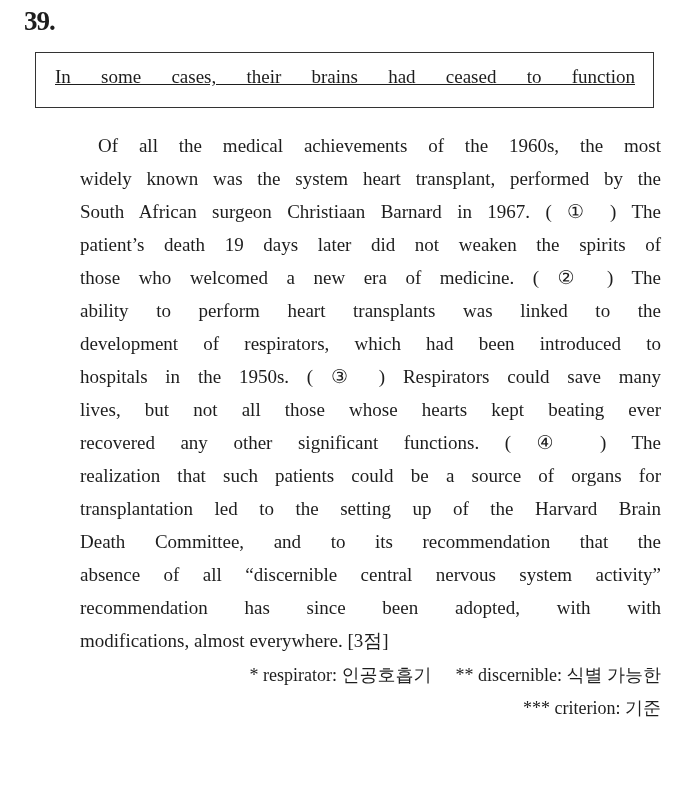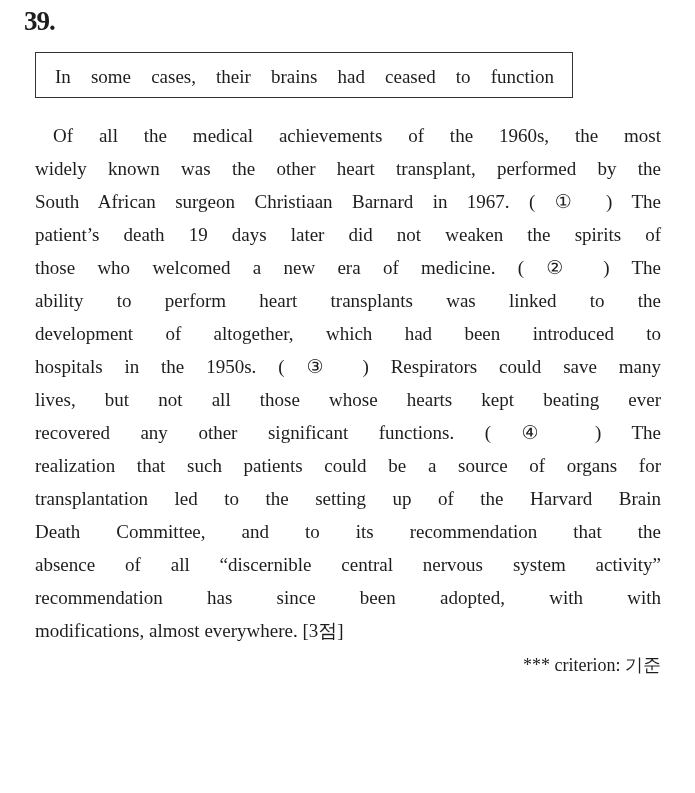--- a/index.html
+++ b/index.html
@@ -21,31 +21,33 @@
     line-height: 34px;
     font-weight: bold;
     letter-spacing: -1px;
   }
   .content {
     margin-left: 35px;
     width: 626px;
   }
   .box {
     box-sizing: border-box;
-    width: 538px;
+    width: 619px;
     border: 1px solid #333333;
-    padding: 7px 18px 3px 19px;
+    padding: 7px 18px 13px 19px;
     margin-top: 14px;
+    text-decoration: underline;
   }
   .box .line {
     font-size: 19px;
     line-height: 34px;
   }
   .passage {
     margin-top: 21px;
+    margin-left: 45px;
   }
   .passage .line {
     font-size: 19px;
     line-height: 33px;
   }
   .passage .line:first-child {
     text-indent: 18px;
   }
   .line {
     text-align: justify;
@@ -75,37 +77,41 @@
   <div class="q-number">39.</div>
 
   <div class="content">
 
     <div class="box">
         <div class="line">In some cases, their brains had ceased to function</div>
       </div>
 
     <div class="passage">
         <div class="line">Of all the medical achievements of the 1960s, the most</div>
-        <div class="line">widely known was the other heart transplant, performed by the</div>
+        <div class="line">widely known was the system heart transplant, performed by the</div>
         <div class="line">South African surgeon Christiaan Barnard in 1967. ( ① ) The</div>
         <div class="line">patient’s death 19 days later did not weaken the spirits of</div>
         <div class="line">those who welcomed a new era of medicine. ( ② ) The</div>
         <div class="line">ability to perform heart transplants was linked to the</div>
-        <div class="line">development of altogether, which had been introduced to</div>
+        <div class="line">development of respirators, which had been introduced to</div>
         <div class="line">hospitals in the 1950s. ( ③ ) Respirators could save many</div>
         <div class="line">lives, but not all those whose hearts kept beating ever</div>
         <div class="line">recovered any other significant functions. ( ④ ) The</div>
         <div class="line">realization that such patients could be a source of organs for</div>
         <div class="line">transplantation led to the setting up of the Harvard Brain</div>
         <div class="line">Death Committee, and to its recommendation that the</div>
         <div class="line">absence of all “discernible central nervous system activity”</div>
         <div class="line">recommendation has since been adopted, with with</div>
         <div class="line last">modifications, almost everywhere. [3점]</div>
       </div>
 
     <div class="footnotes">
       <div class="fn-line">
+        <span>* respirator: 인공호흡기</span>
+        <span>** discernible: 식별 가능한</span>
+      </div>
+      <div class="fn-line">
         <span>*** criterion: 기준</span>
       </div>
     </div>
 
   </div>
 </div>
 
 </body></html>

